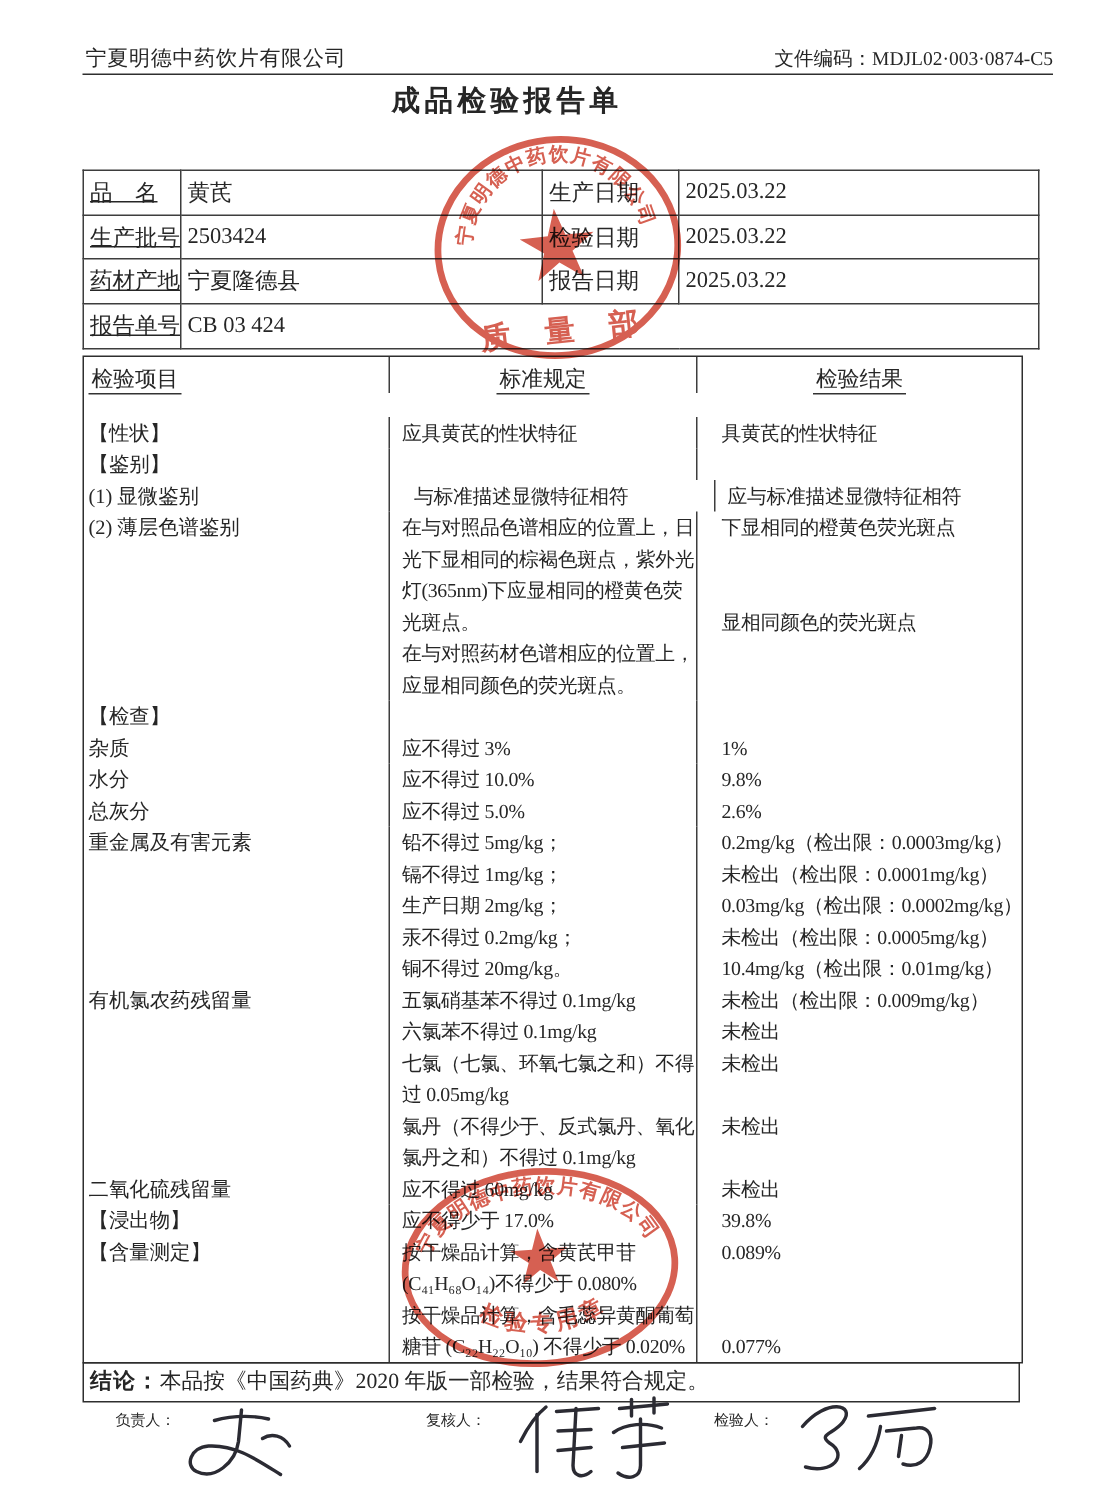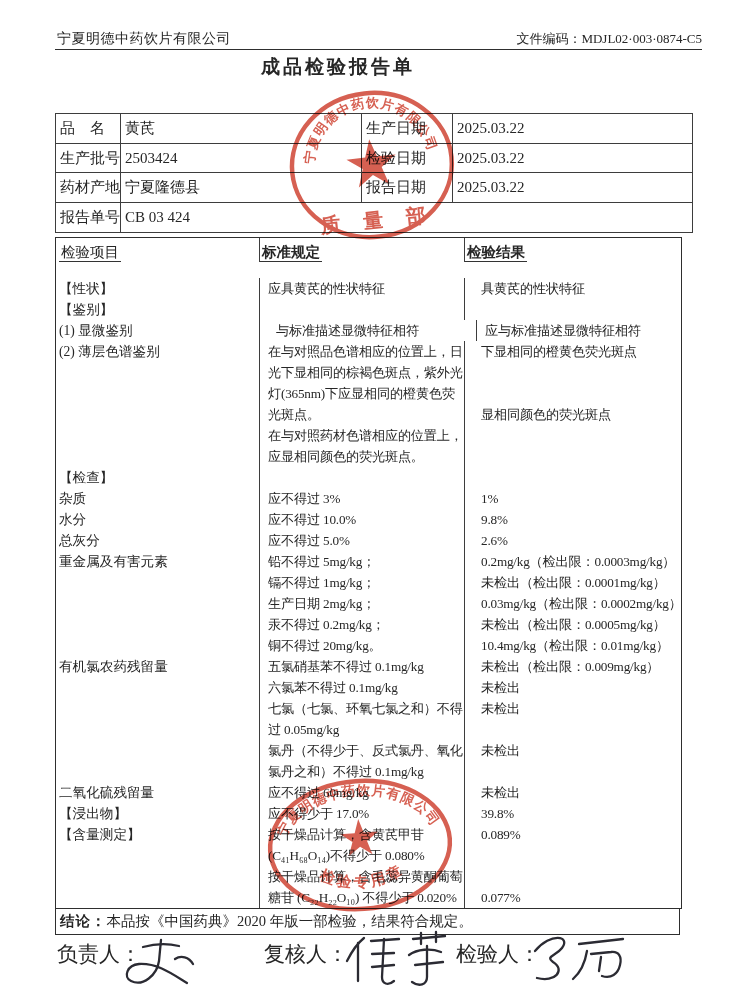--- a/index.html
+++ b/index.html
@@ -11,44 +11,44 @@
   .abs{position:absolute;}
   
   .co-name{left:57px;top:30px;font-size:14px;letter-spacing:.5px;}
   .doc-code{right:30px;top:30px;font-size:13px;}
   .head-rule{left:55px;top:49px;width:647px;height:0;border-top:1.6px solid #2e2e2e;}
   .title{left:0;top:54px;width:676px;text-align:center;font-size:19px;font-weight:bold;letter-spacing:3px;}
   
   table.info{border-collapse:collapse;table-layout:fixed;left:55px;top:113px;position:absolute;}
   table.info td{border:1px solid #3d3d3d;height:28.7px;font-size:15px;padding:0 0 0 4px;vertical-align:middle;}
   table.info{border:1.6px solid #2e2e2e;}
-  td.ilabel{width:60px;}
+  td.ilabel{width:60px;text-decoration:underline;}
   td.ivalue{width:236px;padding-left:12px;}
   td.dlabel{width:86px;padding-left:7px;}
   td.dvalue{width:235px;padding-left:9px;}
   
   .maintbl{left:55px;top:237px;width:625px;border:1.6px solid #2e2e2e;background:transparent;}
   .trow{display:flex;}
   .cell{box-sizing:border-box;}
   .c1{width:203px;padding-left:3px;}
   .c2{width:205px;border-left:1px solid #3d3d3d;padding-left:8px;}
   .c3{width:217px;border-left:1px solid #3d3d3d;padding-left:16px;}
   .hdr-row{height:40px;align-items:flex-start;}
   .hdr-row .cell{padding-top:5px;font-size:14.5px;}
-  .hdr-row .c2,.hdr-row .c3{text-align:left;padding-left:0;font-weight:bold;}
+  .hdr-row .c2,.hdr-row .c3{text-align:center;padding-left:0;}
   .hdr-u{border-bottom:1px solid #333;padding:0 2px 1px 2px;margin-top:43px;}
   .line{height:21px;line-height:21px;font-size:13.2px;white-space:nowrap;letter-spacing:-.2px;}
   .c1 .line{font-size:13.6px;letter-spacing:0;}
   
   .conc{left:55px;top:908px;width:625px;height:27px;border:1.6px solid #2e2e2e;box-sizing:border-box;
         font-size:14.5px;line-height:25px;padding-left:4px;}
   .conc b{letter-spacing:1px;}
   
   .footer{left:55px;top:933px;width:647px;height:60px;}
-  .flabel{position:absolute;font-size:21px;top:7px;}
+  .flabel{position:absolute;font-size:10px;top:7px;margin-left:20px;}
   .sig{position:absolute;}
   .sig path{fill:none;stroke:#2b2b33;stroke-width:2.3;stroke-linecap:round;stroke-linejoin:round;}
   
   .stamp{position:absolute;mix-blend-mode:multiply;opacity:.85;pointer-events:none;}
   .stamp text{fill:#cf4433;}
   .stamp .ring{fill:none;stroke:#cf4433;}
   .stamp .star{fill:#cf4433;}
 </style>
 </head>
 <body>

